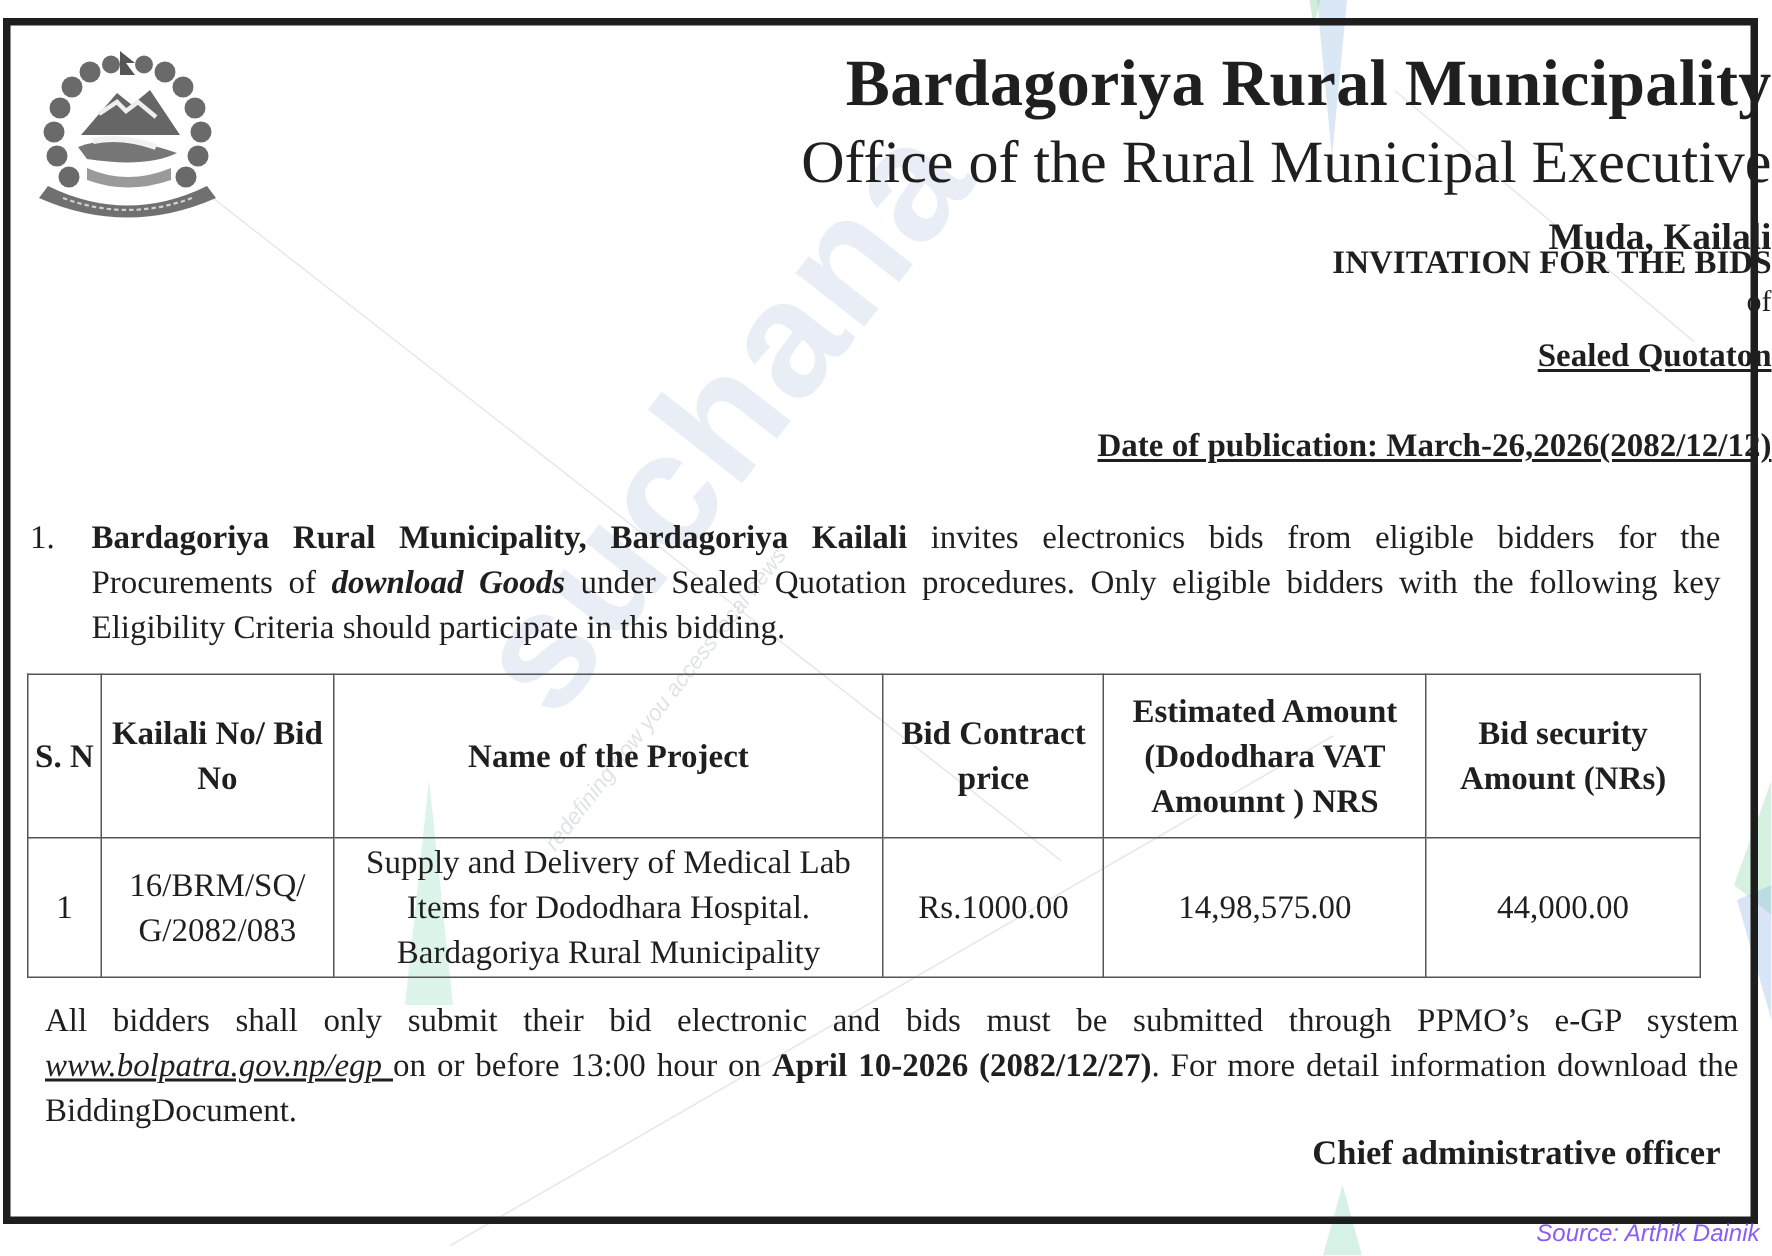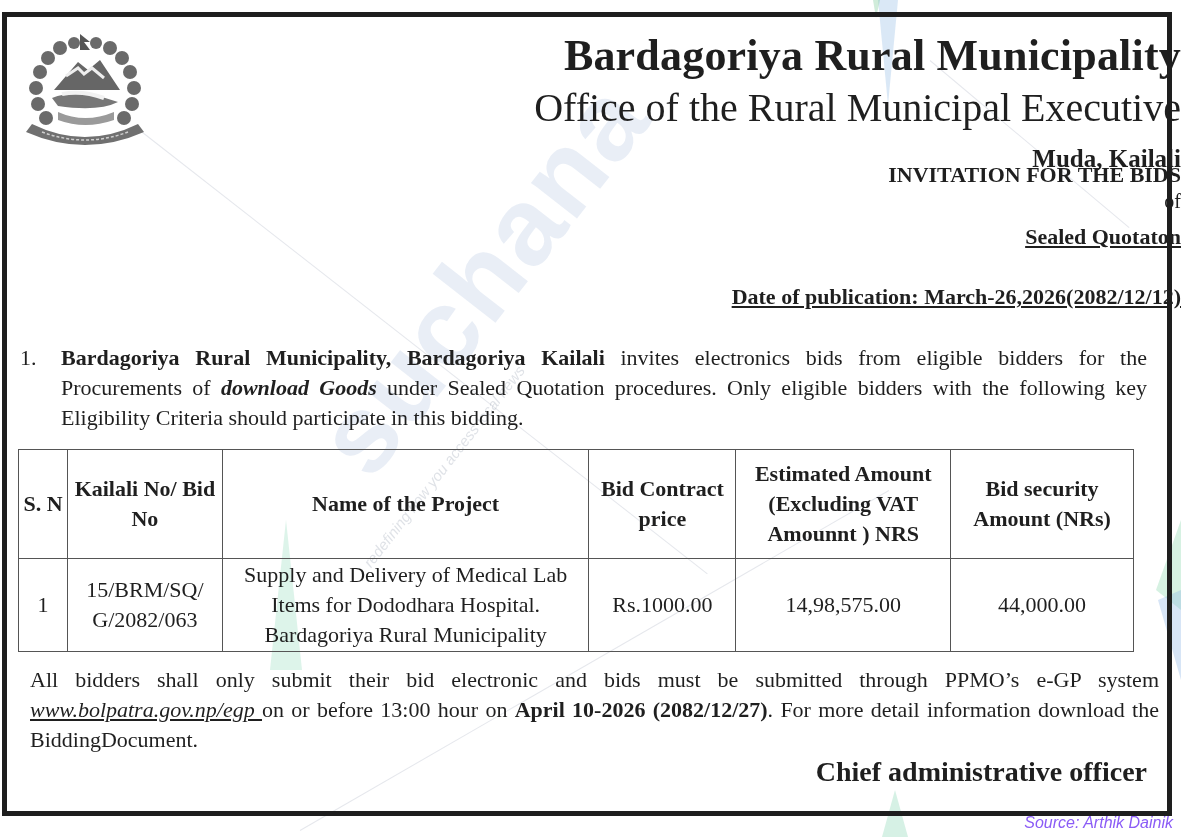--- a/index.html
+++ b/index.html
@@ -61,21 +61,21 @@
   }
   table.bids th { font-weight: bold; line-height: 30px; height: 108px; }
   table.bids td { line-height: 30px; height: 89px; }
 
   .para2 {
     position: absolute; left: 18px; top: 665px; width: 1129px;
     font-size: 22px; line-height: 30px; text-align: justify; margin-left: 12px;
   }
   .link { font-style: italic; text-decoration: underline; color: #1f1f1f; }
   .sign {
-    position: absolute; right: 34px; top: 756px; font-size: 28px; font-weight: bold;
+    position: absolute; right: 34px; top: 756px; font-size: 23px; font-weight: bold;
   }
   .source {
     position: absolute; right: 8px; top: 814px; font-size: 16px; font-style: italic;
     font-family: "Liberation Sans", "DejaVu Sans", sans-serif; color: #8b5cf6;
   }
 </style>
 </head>
 <body>
 
 <div class="wm-line" style="left:140px;top:130px;width:720px;transform:rotate(38deg);"></div>
@@ -152,28 +152,28 @@
     <col style="width:147px">
       <col style="width:215px">
       <col style="width:183px">
   </colgroup>
   <thead>
     <tr>
       <th>S. N</th>
       <th>Kailali No/ Bid No</th>
       <th>Name of the Project</th>
       <th>Bid Contract price</th>
-      <th>Estimated Amount (Excluding VAT Amounnt ) NRS</th>
+      <th>Estimated Amount (Dododhara VAT Amounnt ) NRS</th>
       <th>Bid security Amount (NRs)</th>
     </tr>
   </thead>
   <tbody>
     <tr>
       <td>1</td>
-      <td>15/BRM/SQ/ G/2082/063</td>
+      <td>16/BRM/SQ/ G/2082/083</td>
       <td>Supply and Delivery of Medical Lab Items for Dododhara Hospital. Bardagoriya Rural Municipality</td>
       <td>Rs.1000.00</td>
       <td>14,98,575.00</td>
       <td>44,000.00</td>
     </tr>
   </tbody>
 </table>
 
 <div class="para2">
   <span>All bidders shall only submit their bid electronic and bids must be submitted through PPMO’s e-GP system </span><a class="link">www.bolpatra.gov.np/egp </a><span>on or before 13:00 hour on </span><span class="b">April 10-2026 (2082/12/27)</span><span>. For more detail information download the BiddingDocument.</span>

